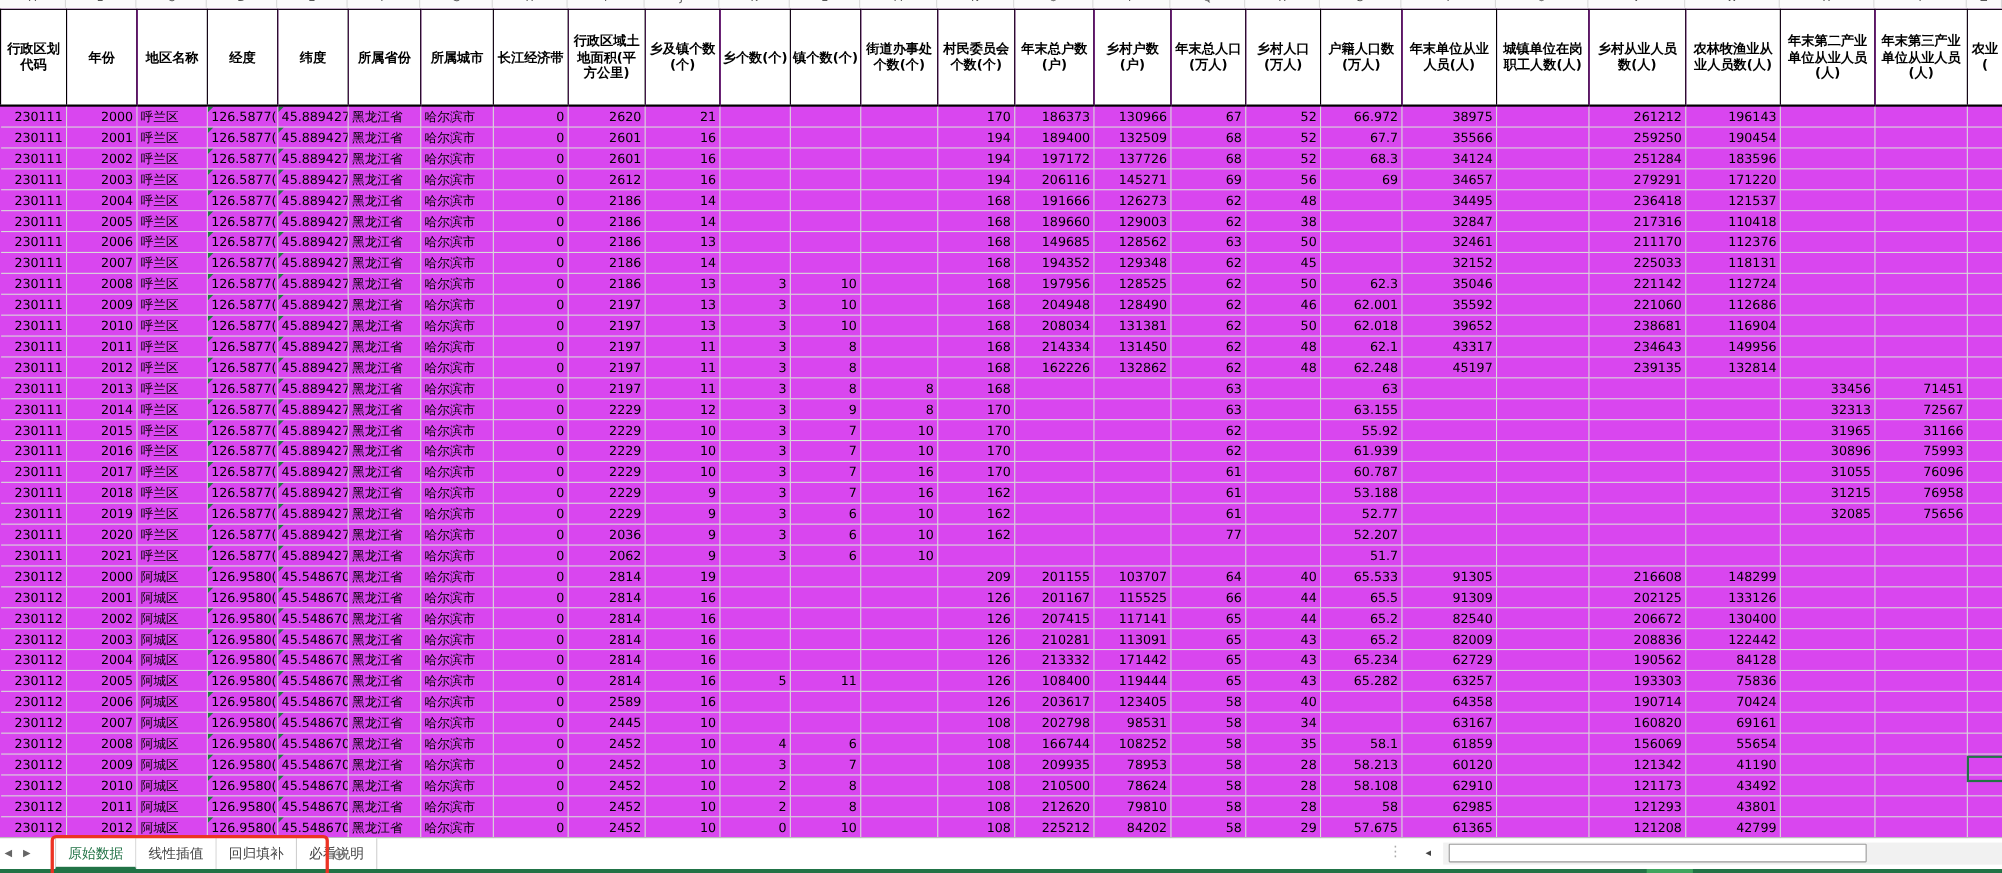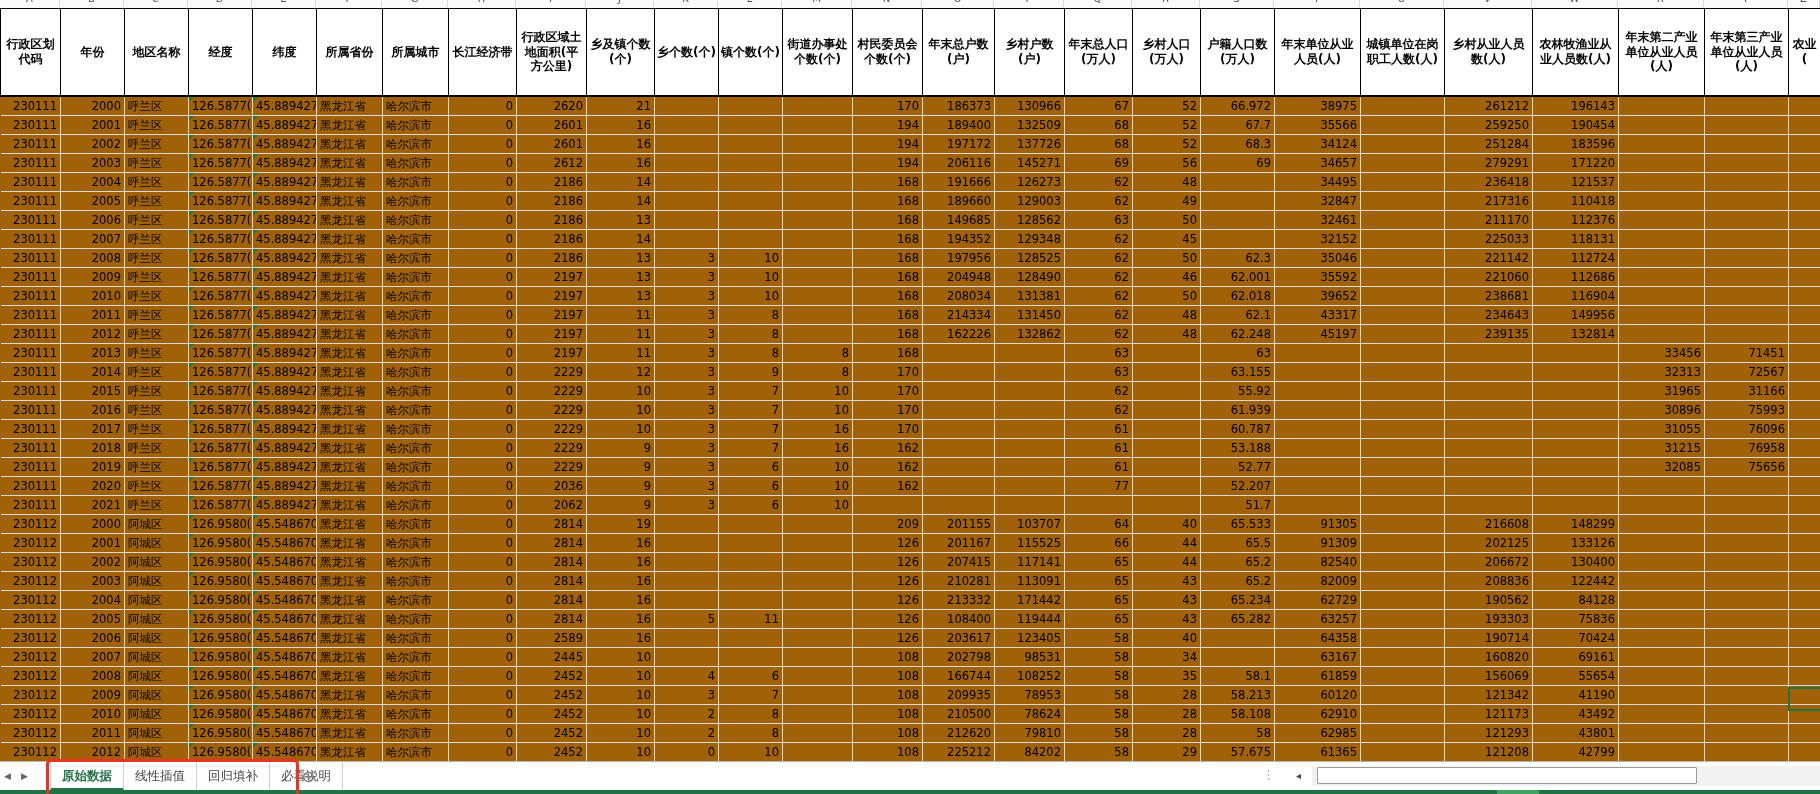--- a/index.html
+++ b/index.html
@@ -3,21 +3,21 @@
 <meta charset="utf-8">
 <style>
   :root{
     --accent:#217346;
     --annotation:#ec3323;
     --flag:#1e7b41;
     --grid:#d9d9d9;
   }
   html,body{margin:0;padding:0;background:#888;}
   .app{
-    position:relative;width:1820px;height:794px;background:#a16207;overflow:hidden;
+    position:relative;width:1820px;height:794px;background:#d946ef;overflow:hidden;
     font-family:"DejaVu Sans","Liberation Sans",sans-serif;
     -webkit-font-smoothing:antialiased;
   }
   
   .letters{position:absolute;top:0;left:0;height:8px;width:1820px;display:flex;overflow:hidden;background:#fafafa;}
   .colletter{flex:none;height:16px;margin-top:-9px;text-align:center;font-size:10px;color:#555;
     border-right:1px solid var(--grid);box-sizing:border-box;line-height:16px;}
   
   table.grid{position:absolute;top:8px;left:0;width:1820px;border-collapse:collapse;table-layout:fixed;}
   table.grid th{
@@ -38,21 +38,21 @@
   table.grid tbody tr:first-child td{border-top:2px solid #000;}
   
   .selection{position:absolute;border:2px solid var(--accent);background:transparent;pointer-events:none;}
   
   .bottombar{position:absolute;top:761px;left:0;width:1820px;height:29px;background:#fff;border-top:1px solid #b5b5b5;}
   .navarrow{position:absolute;top:9px;font-size:9px;color:#666;line-height:11px;}
   .tabs{position:absolute;left:50px;top:0;height:29px;display:flex;}
   .tab{flex:none;padding:0 11px;font-size:12.5px;line-height:28px;color:#444;background:#fff;
     border-right:1px solid #d0d0d0;box-sizing:border-box;cursor:pointer;}
   .tab:first-child{border-left:1px solid #d0d0d0;}
-  .tab.active{color:var(--accent);font-weight:bold;border-bottom:3px solid var(--accent);}
+  .tab.active{color:var(--accent);font-weight:normal;border-bottom:3px solid var(--accent);}
   .annotation{position:absolute;left:46px;top:-3px;width:247px;height:33px;border:3px solid var(--annotation);
     border-radius:5px;pointer-events:none;z-index:5;}
   .addsheet{position:absolute;left:300px;top:6px;width:17px;height:17px;color:#777;font-size:16px;line-height:17px;text-align:center;}
   .dots{position:absolute;left:1262px;top:5px;color:#aaa;font-size:13px;}
   .hscroll-arrow{position:absolute;left:1296px;top:8px;font-size:10px;color:#444;}
   .hscroll-track{position:absolute;left:1312px;top:4px;width:508px;height:20px;background:#f1f1f1;}
   .hscroll-thumb{position:absolute;left:5px;top:1px;width:380px;height:17px;background:#fff;border:1px solid #9a9a9a;border-radius:1px;box-sizing:border-box;}
   
   .statusstrip{position:absolute;top:790px;left:0;width:1820px;height:4px;background:var(--accent);}
   .statuslight{position:absolute;left:1497px;top:0;width:42px;height:4px;background:#3fa55f;}
@@ -302,21 +302,21 @@
           <td>0</td>
           <td>2186</td>
           <td>14</td>
           <td></td>
           <td></td>
           <td></td>
           <td>168</td>
           <td>189660</td>
           <td>129003</td>
           <td>62</td>
-          <td>49</td>
+          <td>38</td>
           <td></td>
           <td>32847</td>
           <td></td>
           <td>217316</td>
           <td>110418</td>
           <td></td>
           <td></td>
           <td></td>
         </tr>
         <tr>

